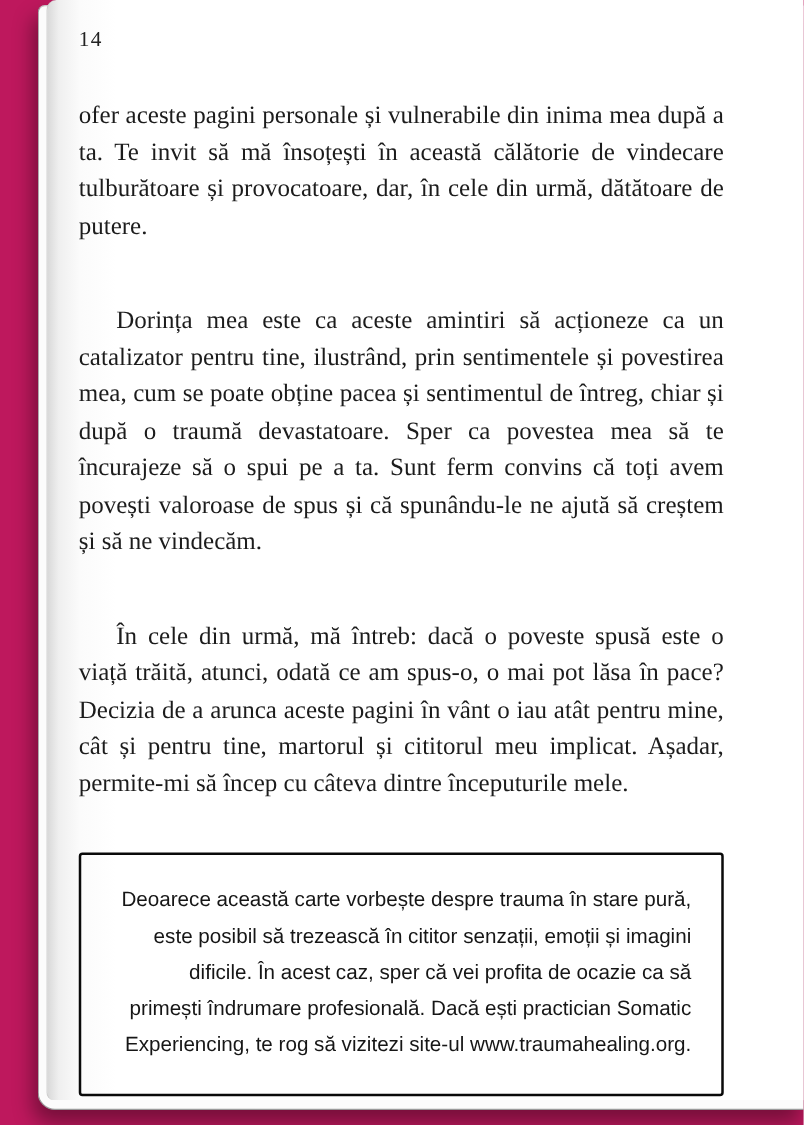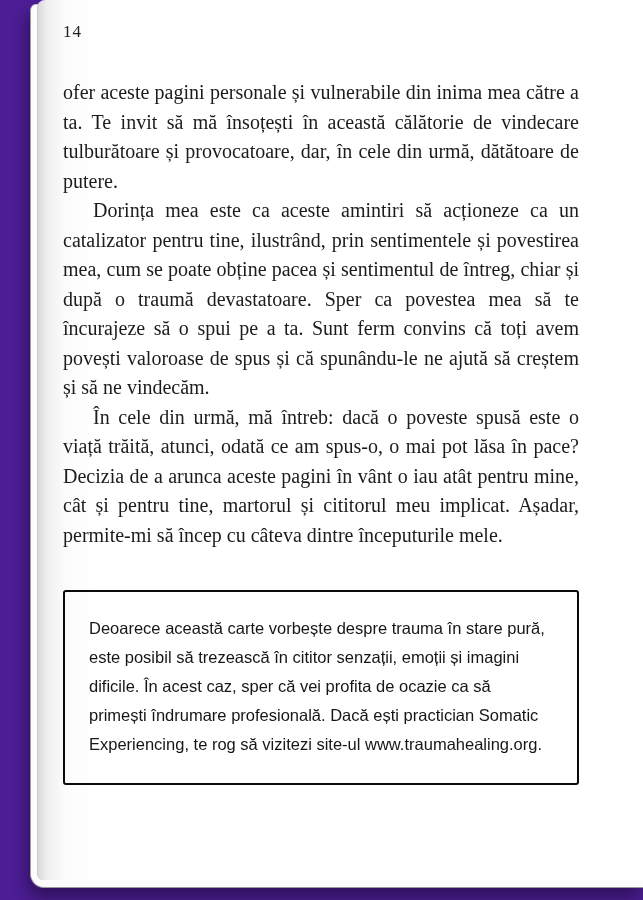--- a/index.html
+++ b/index.html
@@ -5,21 +5,21 @@
   html, body {
     margin: 0;
     padding: 0;
     background: #ffffff;
     font-family: "Liberation Serif", serif;
   }
   .scene {
     position: relative;
     width: 643px;
     height: 900px;
-    background: #4c1d95;
+    background: #be185d;
     overflow: hidden;
   }
   
   .sheet-under {
     position: absolute;
     left: 30px;
     top: 4px;
     right: 0;
     bottom: 12px;
     background: #fcfcfc;
@@ -62,47 +62,48 @@
     margin-top: 36px;
     font-size: 20px;
     line-height: 29.5px;
     text-align: justify;
   }
   .body-text p {
     margin: 0;
   }
   .body-text p.indent {
     text-indent: 30px;
+    margin-top: 46px;
   }
   .note-box {
     margin-top: 40px;
     border: 2px solid #0a0a0a;
     border-radius: 3px;
     padding: 22px 24px 24px 24px;
     font-family: "Liberation Sans", sans-serif;
     font-size: 16.5px;
     line-height: 29px;
     color: #161616;
-    text-align: left;
+    text-align: right;
   }
 </style>
 </head>
 <body>
 
 <div class="scene">
   <div class="sheet-under"></div>
   <div class="sheet">
     <div class="page-content">
 
       <div class="running-head">
         <span class="folio">14</span>
       </div>
 
       <div class="body-text">
-        <p>ofer aceste pagini personale și vulnerabile din inima mea către a ta. Te invit să mă însoțești în această călătorie de vindecare tulburătoare și provocatoare, dar, în cele din urmă, dătătoare de putere.</p>
+        <p>ofer aceste pagini personale și vulnerabile din inima mea după a ta. Te invit să mă însoțești în această călătorie de vindecare tulburătoare și provocatoare, dar, în cele din urmă, dătătoare de putere.</p>
         <p class="indent">Dorința mea este ca aceste amintiri să acționeze ca un catalizator pentru tine, ilustrând, prin sentimentele și povestirea mea, cum se poate obține pacea și sentimentul de întreg, chiar și după o traumă devastatoare. Sper ca povestea mea să te încurajeze să o spui pe a ta. Sunt ferm convins că toți avem povești valoroase de spus și că spunându-le ne ajută să creștem și să ne vindecăm.</p>
         <p class="indent">În cele din urmă, mă întreb: dacă o poveste spusă este o viață trăită, atunci, odată ce am spus-o, o mai pot lăsa în pace? Decizia de a arunca aceste pagini în vânt o iau atât pentru mine, cât și pentru tine, martorul și cititorul meu implicat. Așadar, permite-mi să încep cu câteva dintre începuturile mele.</p>
       </div>
 
       <div class="note-box">
         <span>Deoarece această carte vorbește despre trauma în stare pură, este posibil să trezească în cititor senzații, emoții și imagini dificile. În acest caz, sper că vei profita de ocazie ca să primești îndrumare profesională. Dacă ești practician Somatic Experiencing, te rog să vizitezi site-ul www.traumahealing.org.</span>
       </div>
 
     </div>
   </div>

